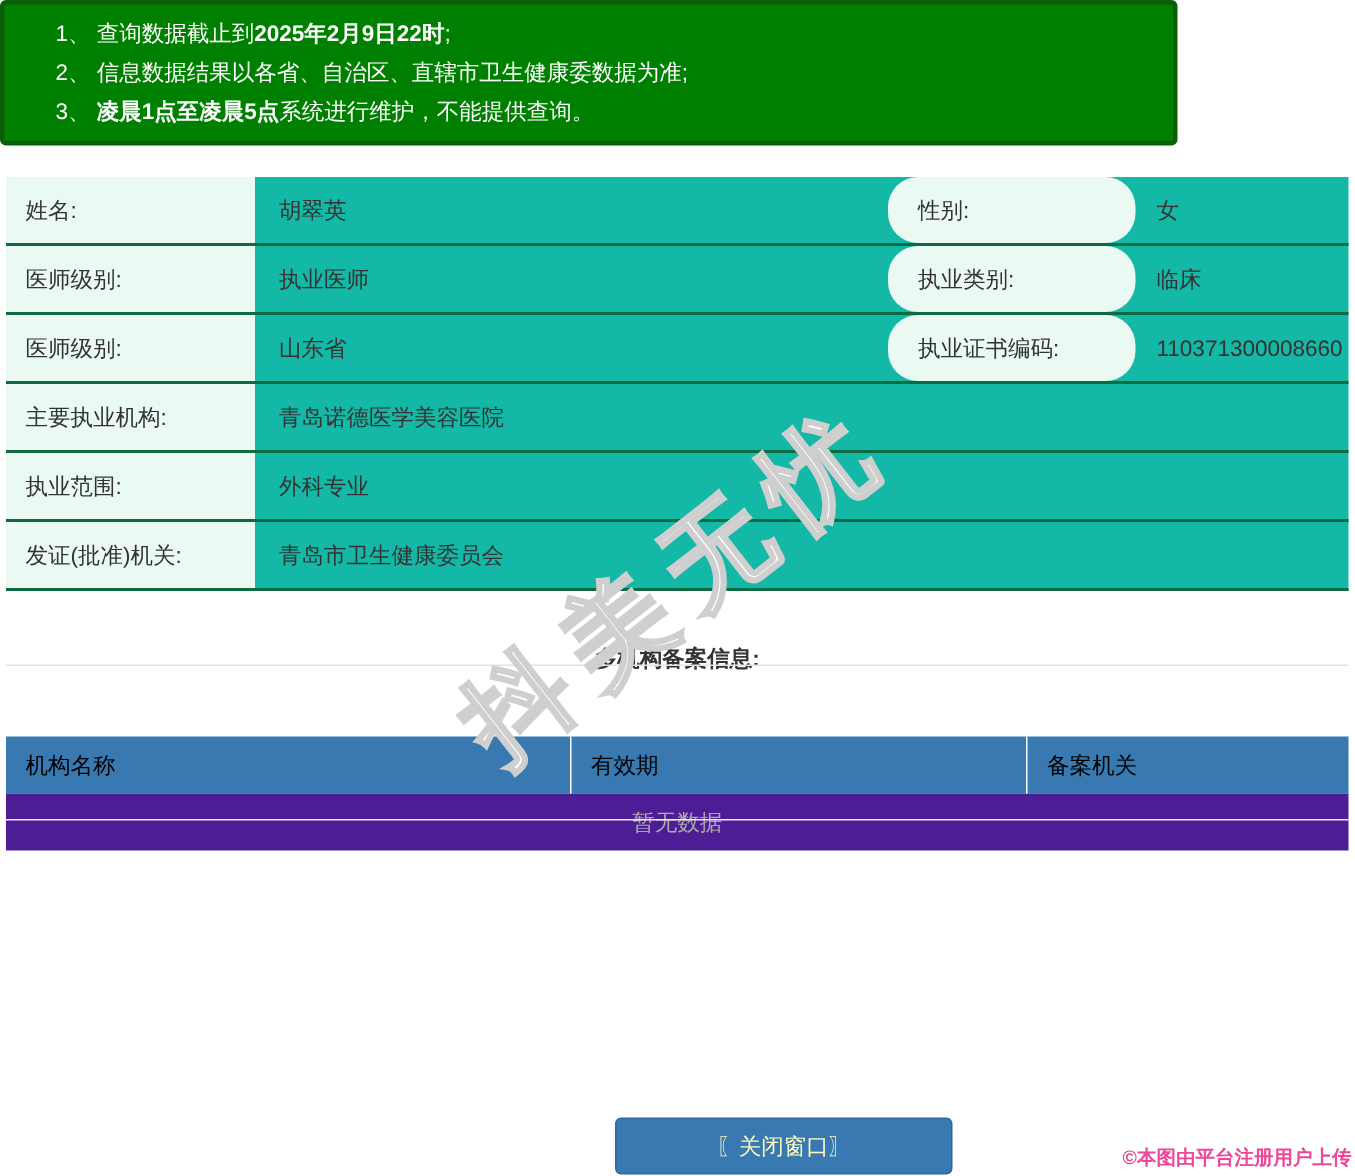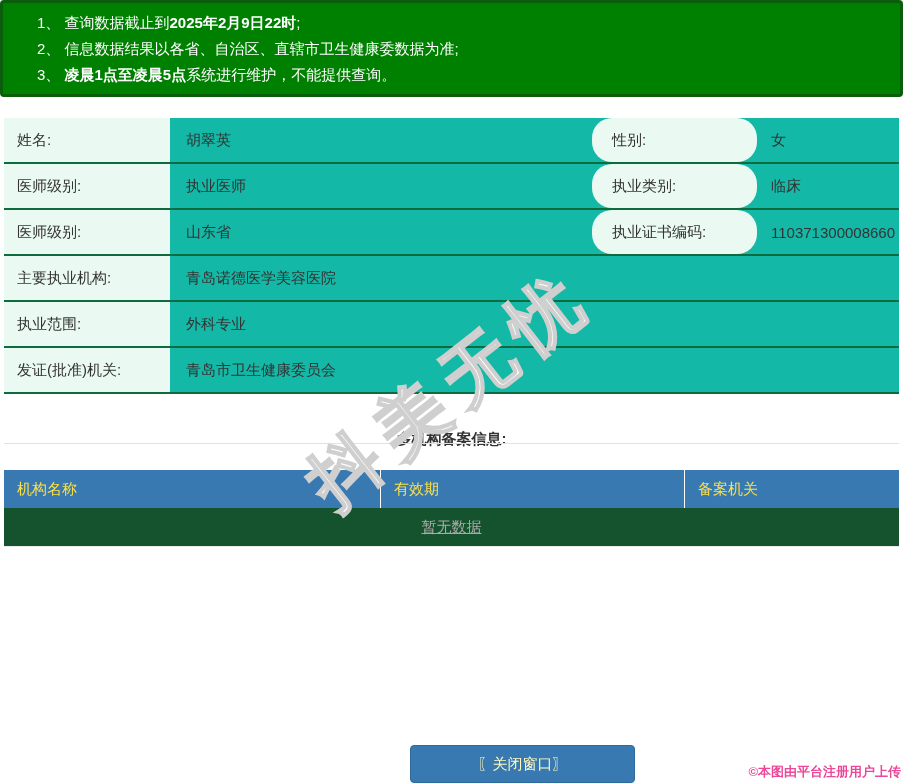--- a/index.html
+++ b/index.html
@@ -6,21 +6,21 @@
   html,body { margin:0; padding:0; }
   body {
     width:903px; height:784px; position:relative; overflow:hidden;
     background:#ffffff; color:#333;
     font-family:"Liberation Sans","DejaVu Sans",sans-serif;
     font-size:15px;
   }
 
   
   .banner {
-    position:absolute; left:0; top:0; width:903px; height:97px;
+    position:absolute; left:0; top:0; width:785px; height:97px;
     background:#008000; border:3px solid #0a5d0a; border-radius:4px;
     padding:7px 10px 6px 34px; color:#fff;
   }
   .banner .line { line-height:26px; white-space:nowrap; }
   .banner .b { font-weight:bold; }
 
   
   .info-table { position:absolute; left:4px; top:118px; width:895px; }
   .info-row {
     display:flex; align-items:stretch; height:46px;
@@ -36,28 +36,28 @@
   
   .section-title {
     position:absolute; left:0; top:430px; width:903px;
     text-align:center; font-weight:bold;
   }
   .hr1 { position:absolute; left:4px; top:443px; width:895px; height:0; border-top:1px solid #e2e2e2; }
   .hr2 { position:absolute; left:4px; top:546px; width:895px; height:0; border-top:1px solid #ebebeb; }
 
   
   .filing { position:absolute; left:4px; top:470px; width:895px; }
-  .filing-head { display:flex; height:38px; background:#3779b0; color:#fde047; }
+  .filing-head { display:flex; height:38px; background:#3779b0; color:#000000;margin-top:21px; }
   .fh { display:flex; align-items:center; padding-left:13px; }
   .fh1 { width:376px; }
   .fh2 { width:304px; border-left:1px solid #fff; }
   .fh3 { flex:1; border-left:1px solid #fff; }
   .filing-empty {
     height:38px; display:flex; align-items:center; justify-content:center;
-    color:#aaaaaa; background:#14532d;text-decoration:underline;
+    color:#aaaaaa; background:#4c1d95;
   }
 
   
   .watermark {
     position:absolute; left:451px; top:390px;
     transform:translate(-50%,-50%) rotate(-38deg);
     font-size:70px; font-weight:bold; letter-spacing:14px; white-space:nowrap;
     color:#ffffff; -webkit-text-stroke:2px #cfcfcf;
     text-shadow:0 0 1px #cccccc; z-index:50; pointer-events:none;
   }

